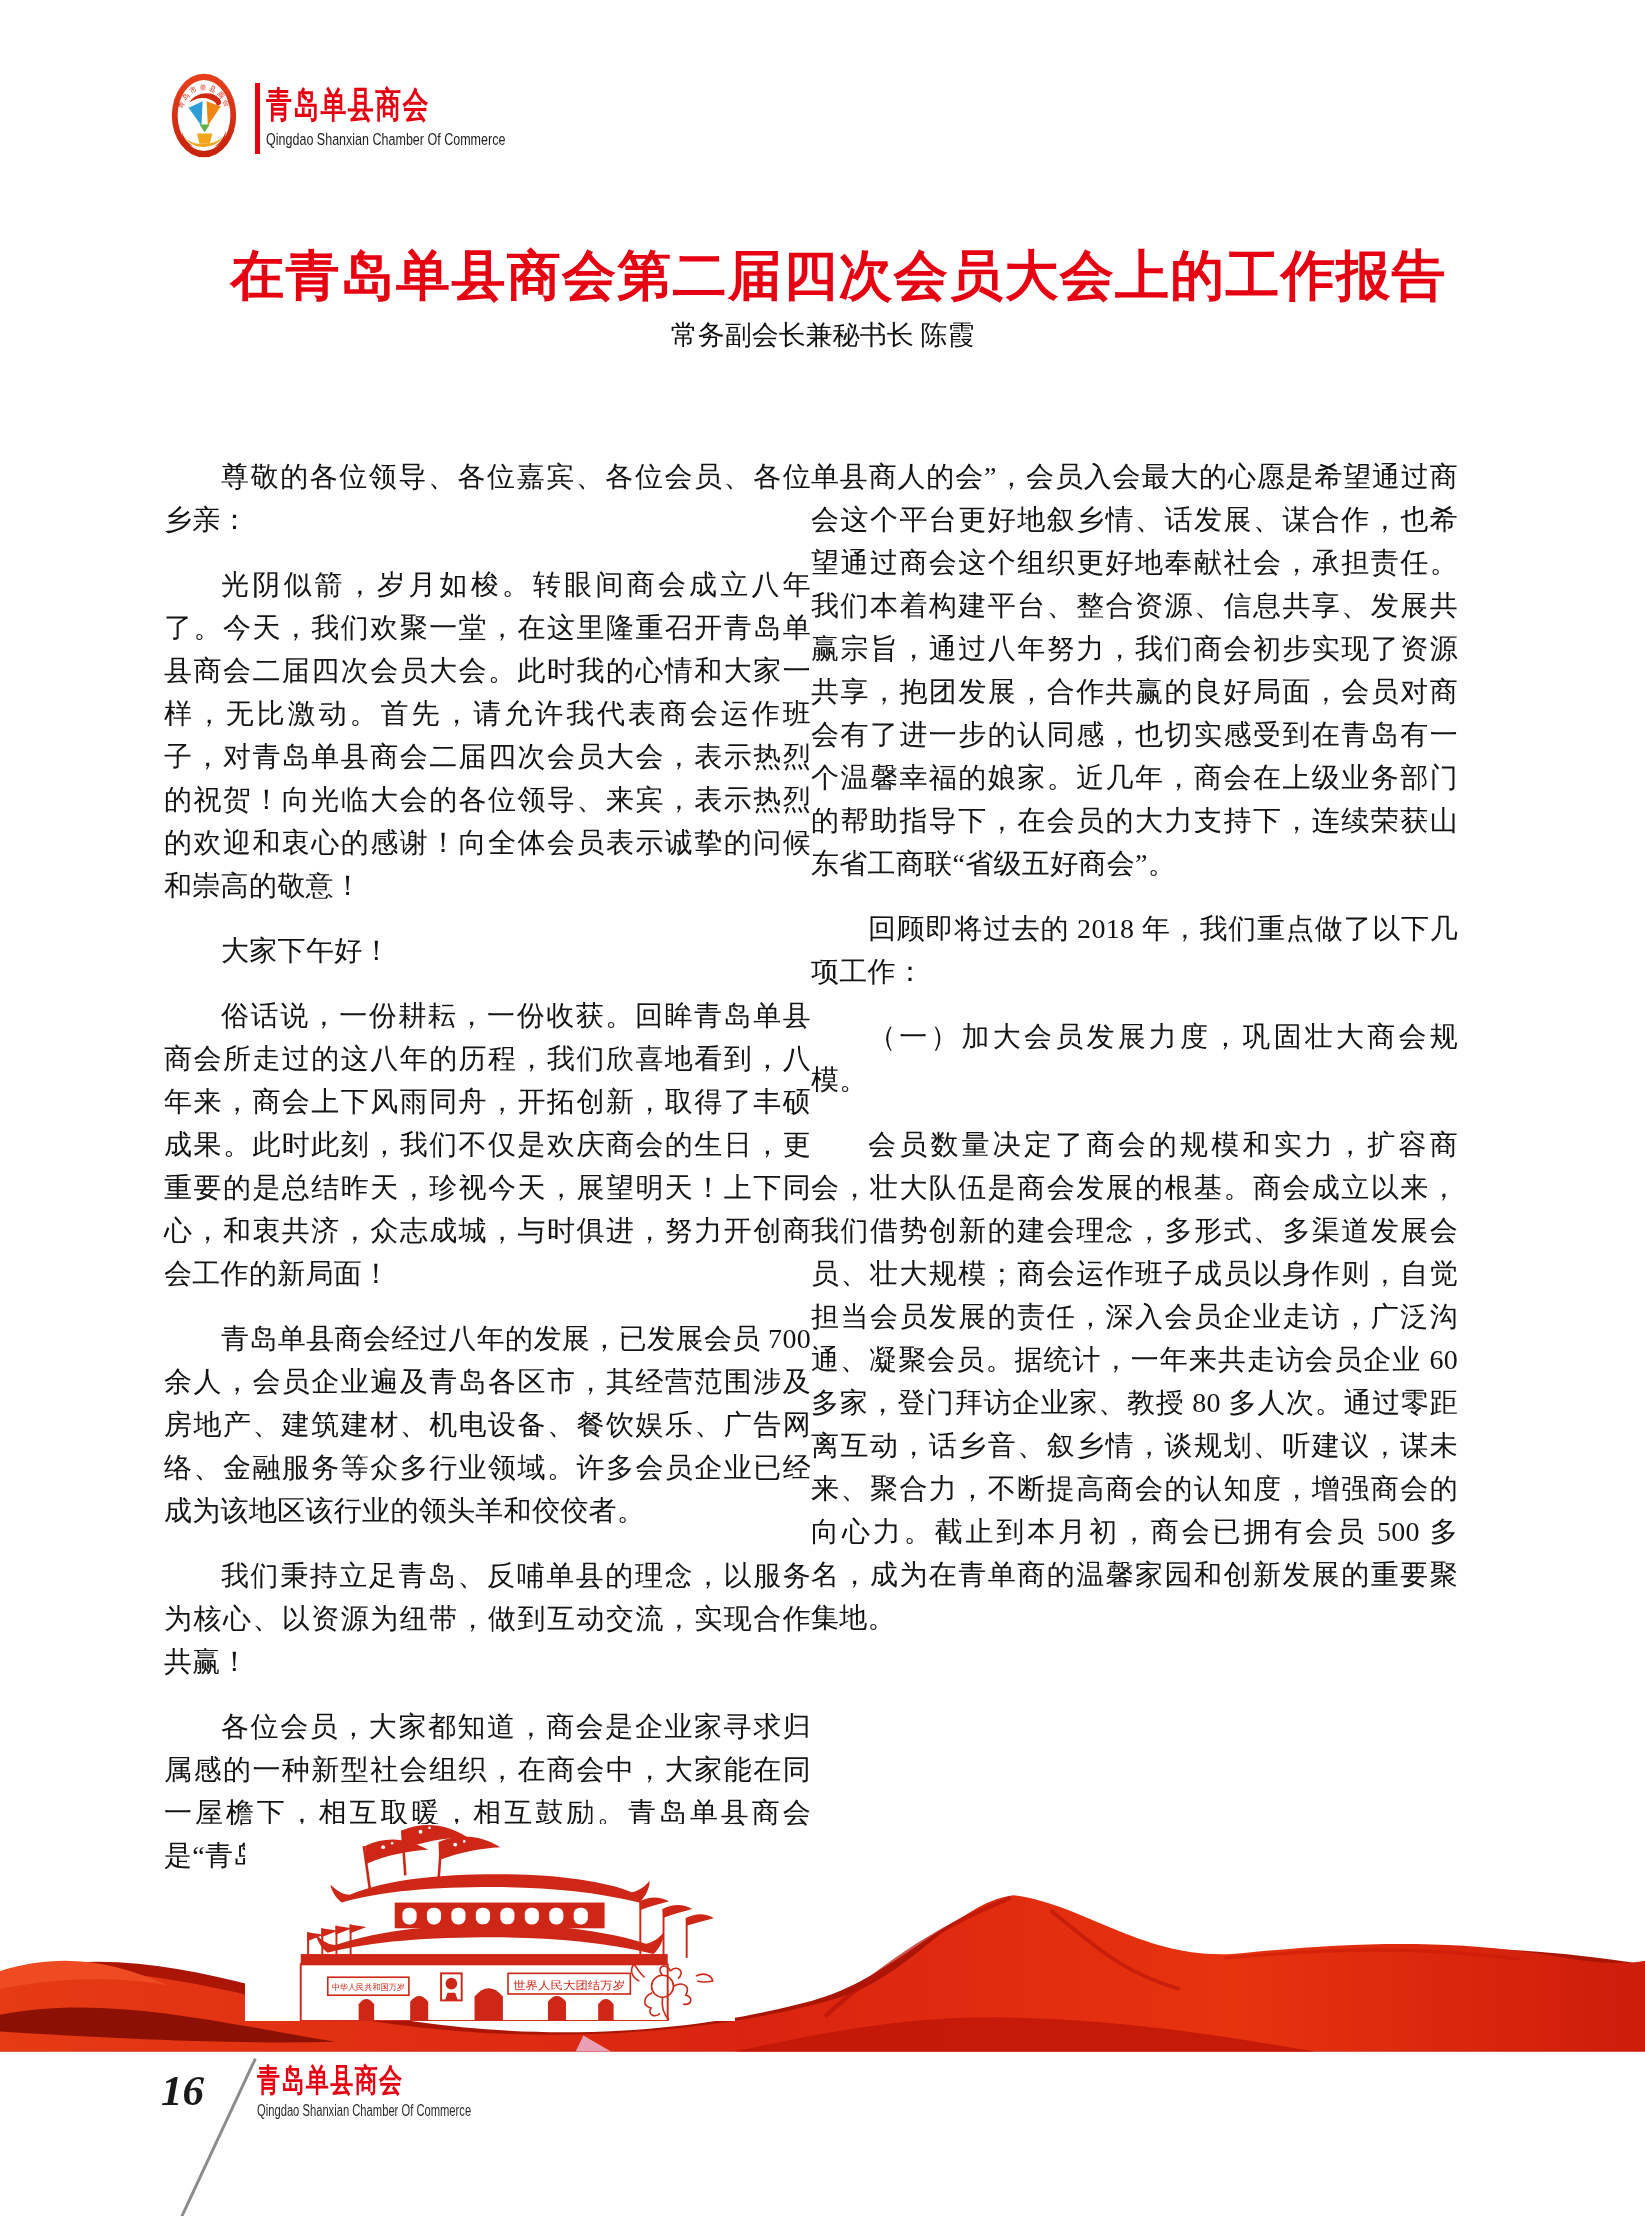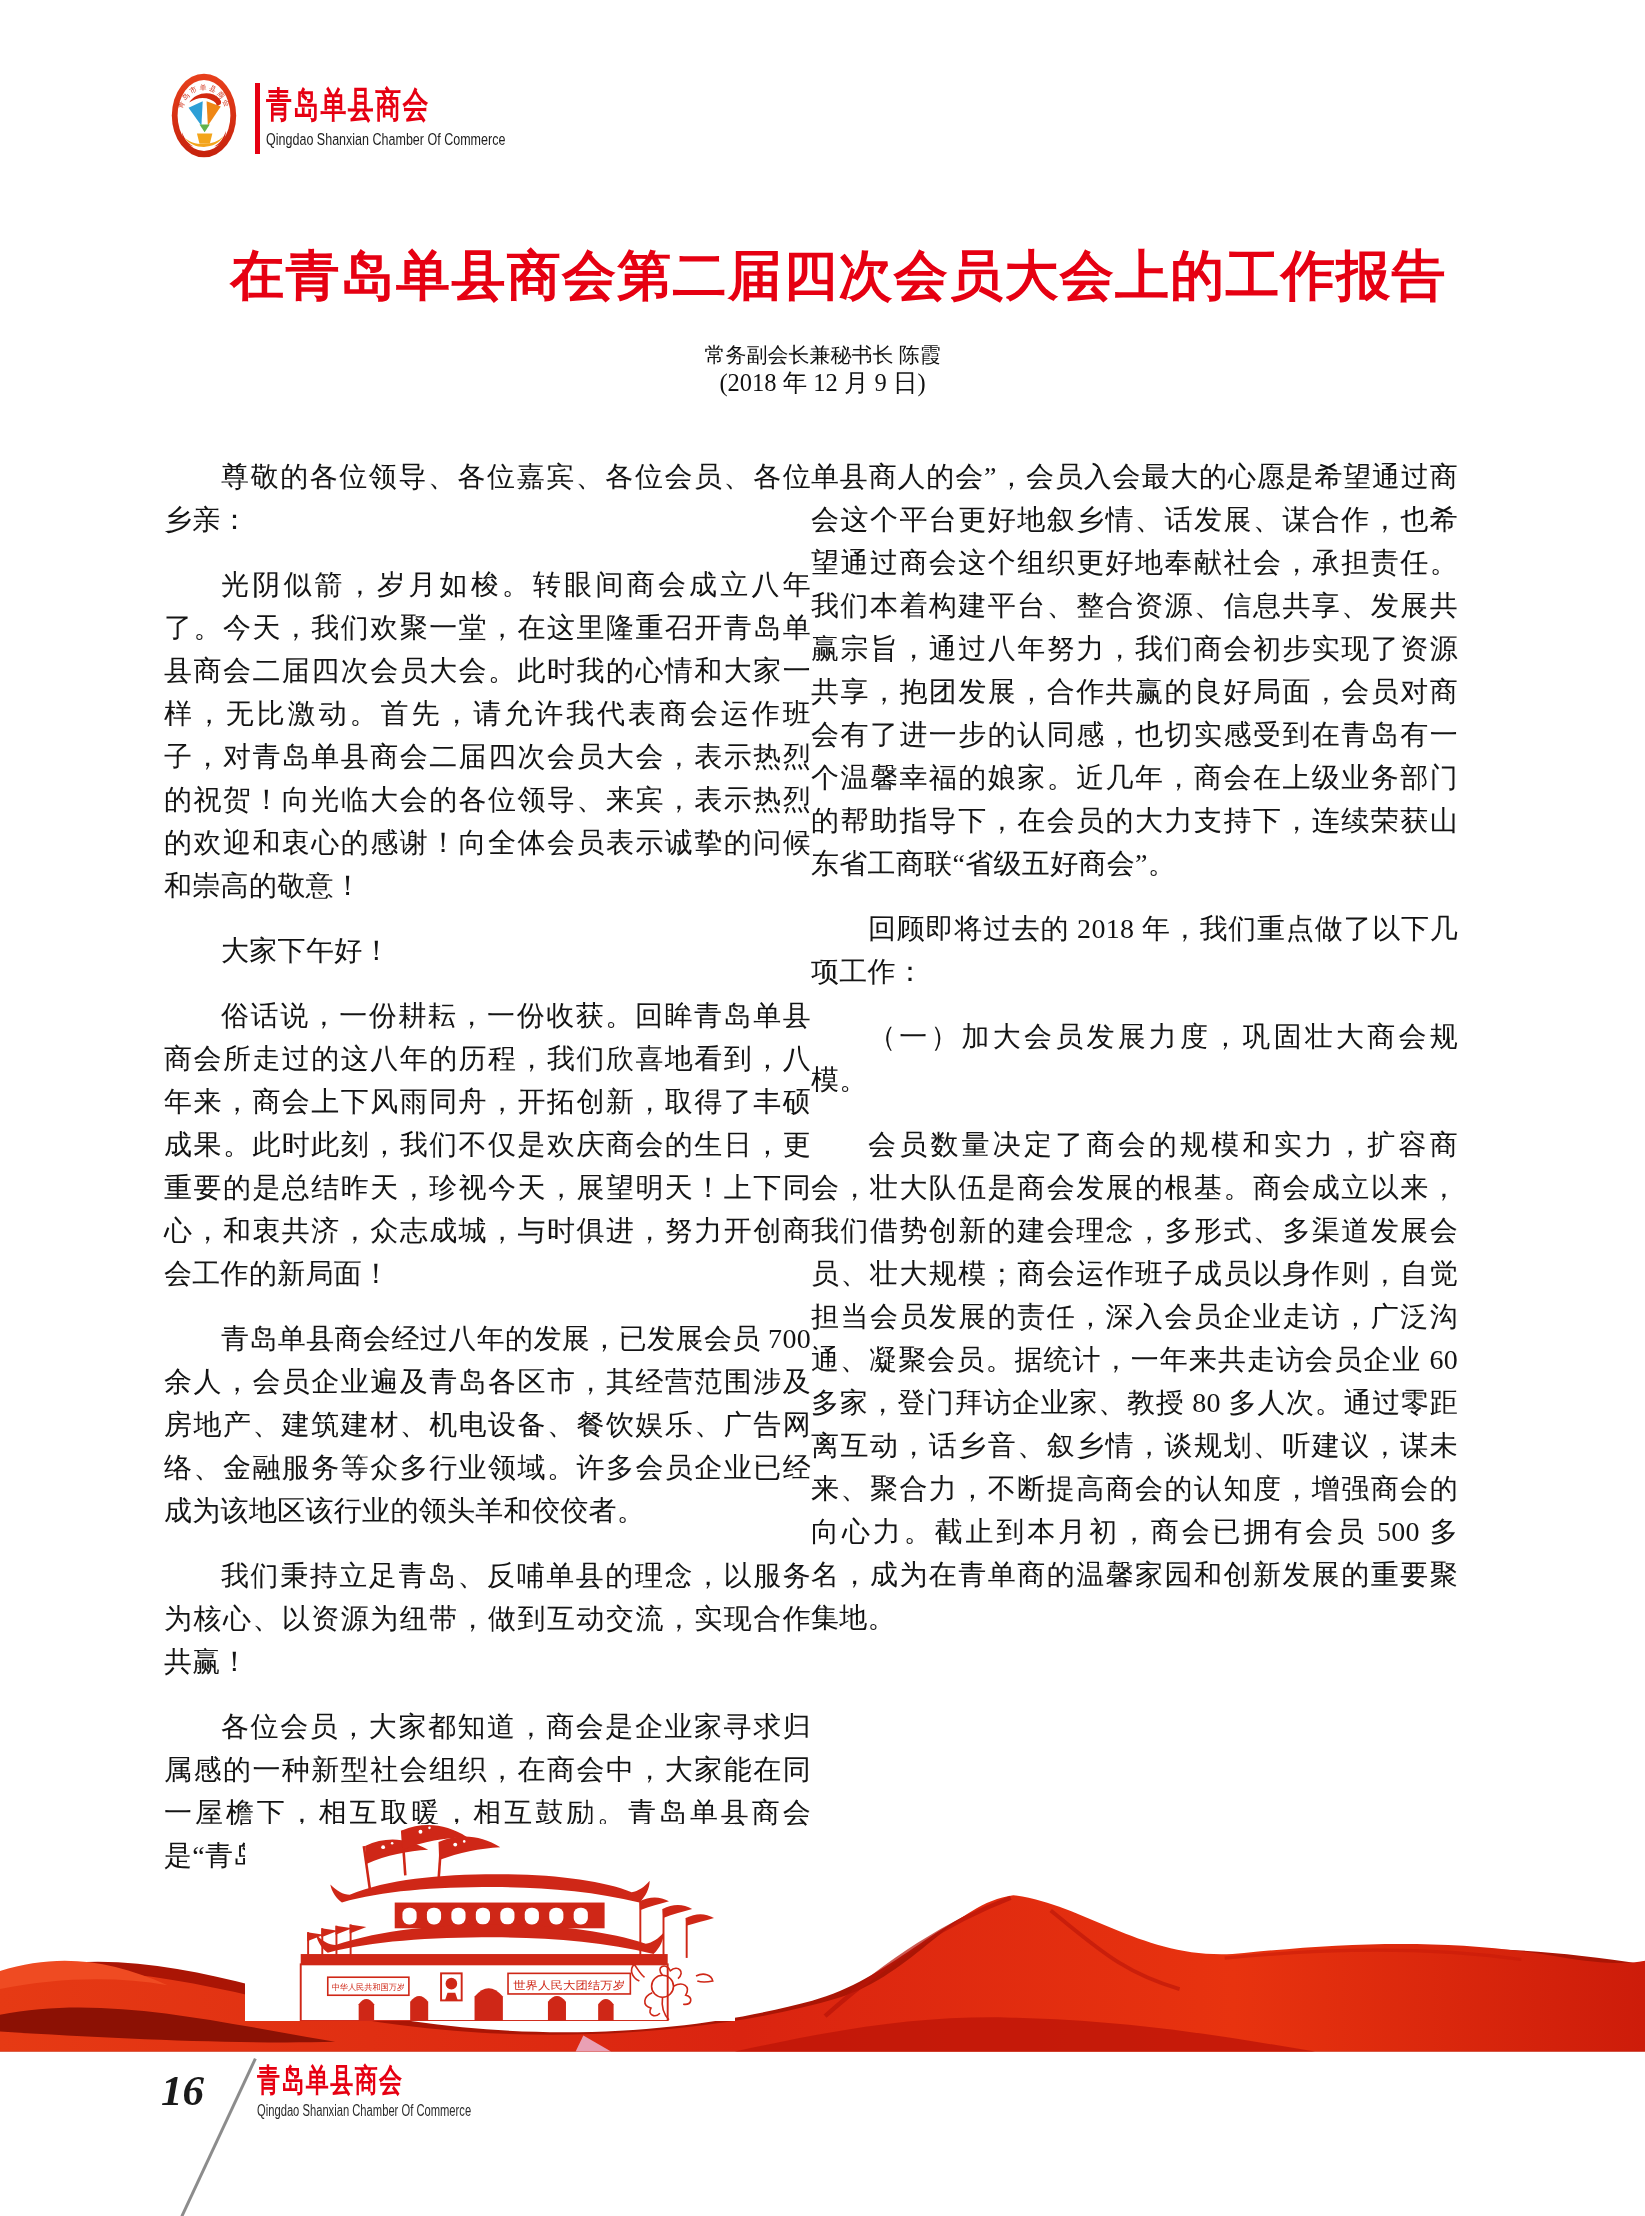--- a/index.html
+++ b/index.html
@@ -18,21 +18,21 @@
   .hdr-en{
     position:absolute;left:266px;top:130px;font-family:"Liberation Sans","DejaVu Sans",sans-serif;
     font-size:17.4px;line-height:19.3px;color:#1d1d1d;transform:scaleX(0.72);transform-origin:left top;white-space:nowrap;
   }
   
   .title{
     position:absolute;left:0;top:227px;width:1645px;text-align:center;
     font-family:"Liberation Sans","DejaVu Sans",sans-serif;font-weight:900;
     font-size:54px;line-height:64px;color:#e60012;letter-spacing:1.3px;white-space:nowrap;
   }
-  .byline{position:absolute;left:0;top:320px;width:1645px;text-align:center;font-size:21px;line-height:31px;color:#111;margin-top:20px;}
+  .byline{position:absolute;left:0;top:320px;width:1645px;text-align:center;font-size:27px;line-height:31px;color:#111;}
   .dateline{position:absolute;left:0;top:367px;width:1645px;text-align:center;font-size:24.5px;line-height:31px;color:#111;}
   
   .columns{
     position:absolute;left:164px;top:455px;width:1319px;display:flex;
   }
   .col{width:647px;}
   .col p{
     margin:0 0 22px 0;font-size:28px;line-height:43px;text-align:justify;
     text-indent:57px;letter-spacing:0.3px;word-break:break-all;
   }
@@ -89,21 +89,20 @@
       <path d="M-34,18 C-30,30 -24,36 -16,40 C-28,38 -34,30 -34,18 Z" fill="#d3290f"></path>
       <path d="M34,16 C30,28 24,36 16,40 C28,38 34,28 34,16 Z" fill="#d3290f"></path>
     </g>
   </svg>
   <div class="hdr-divider"></div>
   <div class="hdr-cn">青岛单县商会</div>
   <div class="hdr-en">Qingdao Shanxian Chamber Of Commerce</div>
 
   <h1 class="title" style="margin:16px">在青岛单县商会第二届四次会员大会上的工作报告</h1>
   <div class="byline">常务副会长兼秘书长 陈霞</div>
-  <div class="dateline">(2018 年 12 月 9 日)</div>
 
   <main class="columns">
     <div class="col">
       <p>尊敬的各位领导、各位嘉宾、各位会员、各位乡亲：</p>
       <p>光阴似箭，岁月如梭。转眼间商会成立八年了。今天，我们欢聚一堂，在这里隆重召开青岛单县商会二届四次会员大会。此时我的心情和大家一样，无比激动。首先，请允许我代表商会运作班子，对青岛单县商会二届四次会员大会，表示热烈的祝贺！向光临大会的各位领导、来宾，表示热烈的欢迎和衷心的感谢！向全体会员表示诚挚的问候和崇高的敬意！</p>
       <p>大家下午好！</p>
       <p>俗话说，一份耕耘，一份收获。回眸青岛单县商会所走过的这八年的历程，我们欣喜地看到，八年来，商会上下风雨同舟，开拓创新，取得了丰硕成果。此时此刻，我们不仅是欢庆商会的生日，更重要的是总结昨天，珍视今天，展望明天！上下同心，和衷共济，众志成城，与时俱进，努力开创商会工作的新局面！</p>
       <p>青岛单县商会经过八年的发展，已发展会员 700 余人，会员企业遍及青岛各区市，其经营范围涉及房地产、建筑建材、机电设备、餐饮娱乐、广告网络、金融服务等众多行业领域。许多会员企业已经成为该地区该行业的领头羊和佼佼者。</p>
       <p>我们秉持立足青岛、反哺单县的理念，以服务为核心、以资源为纽带，做到互动交流，实现合作共赢！</p>
       <p>各位会员，大家都知道，商会是企业家寻求归属感的一种新型社会组织，在商会中，大家能在同一屋檐下，相互取暖，相互鼓励。青岛单县商会是“青岛</p>

